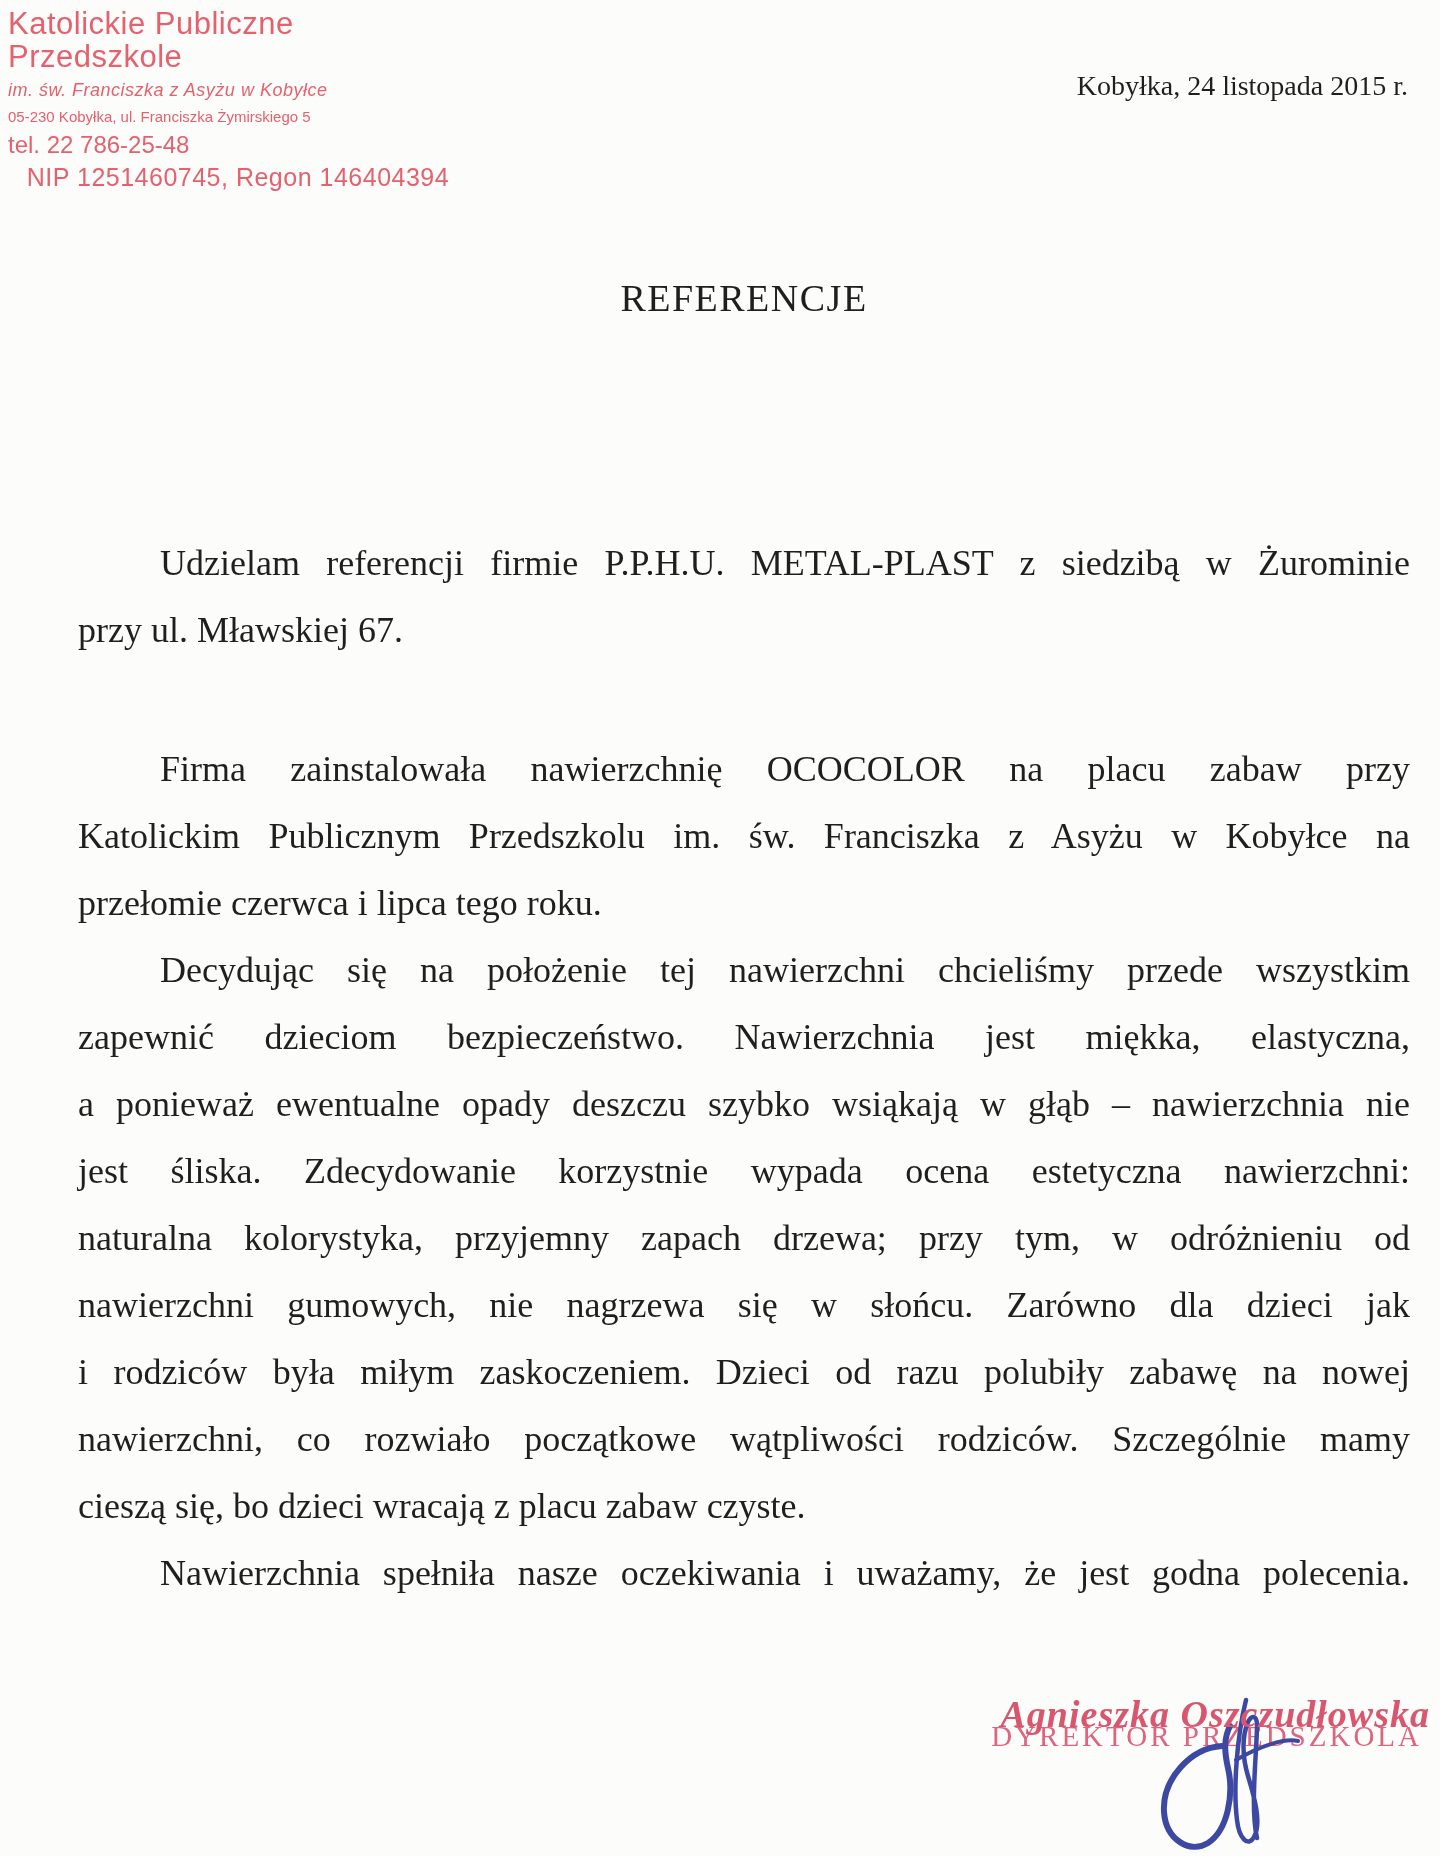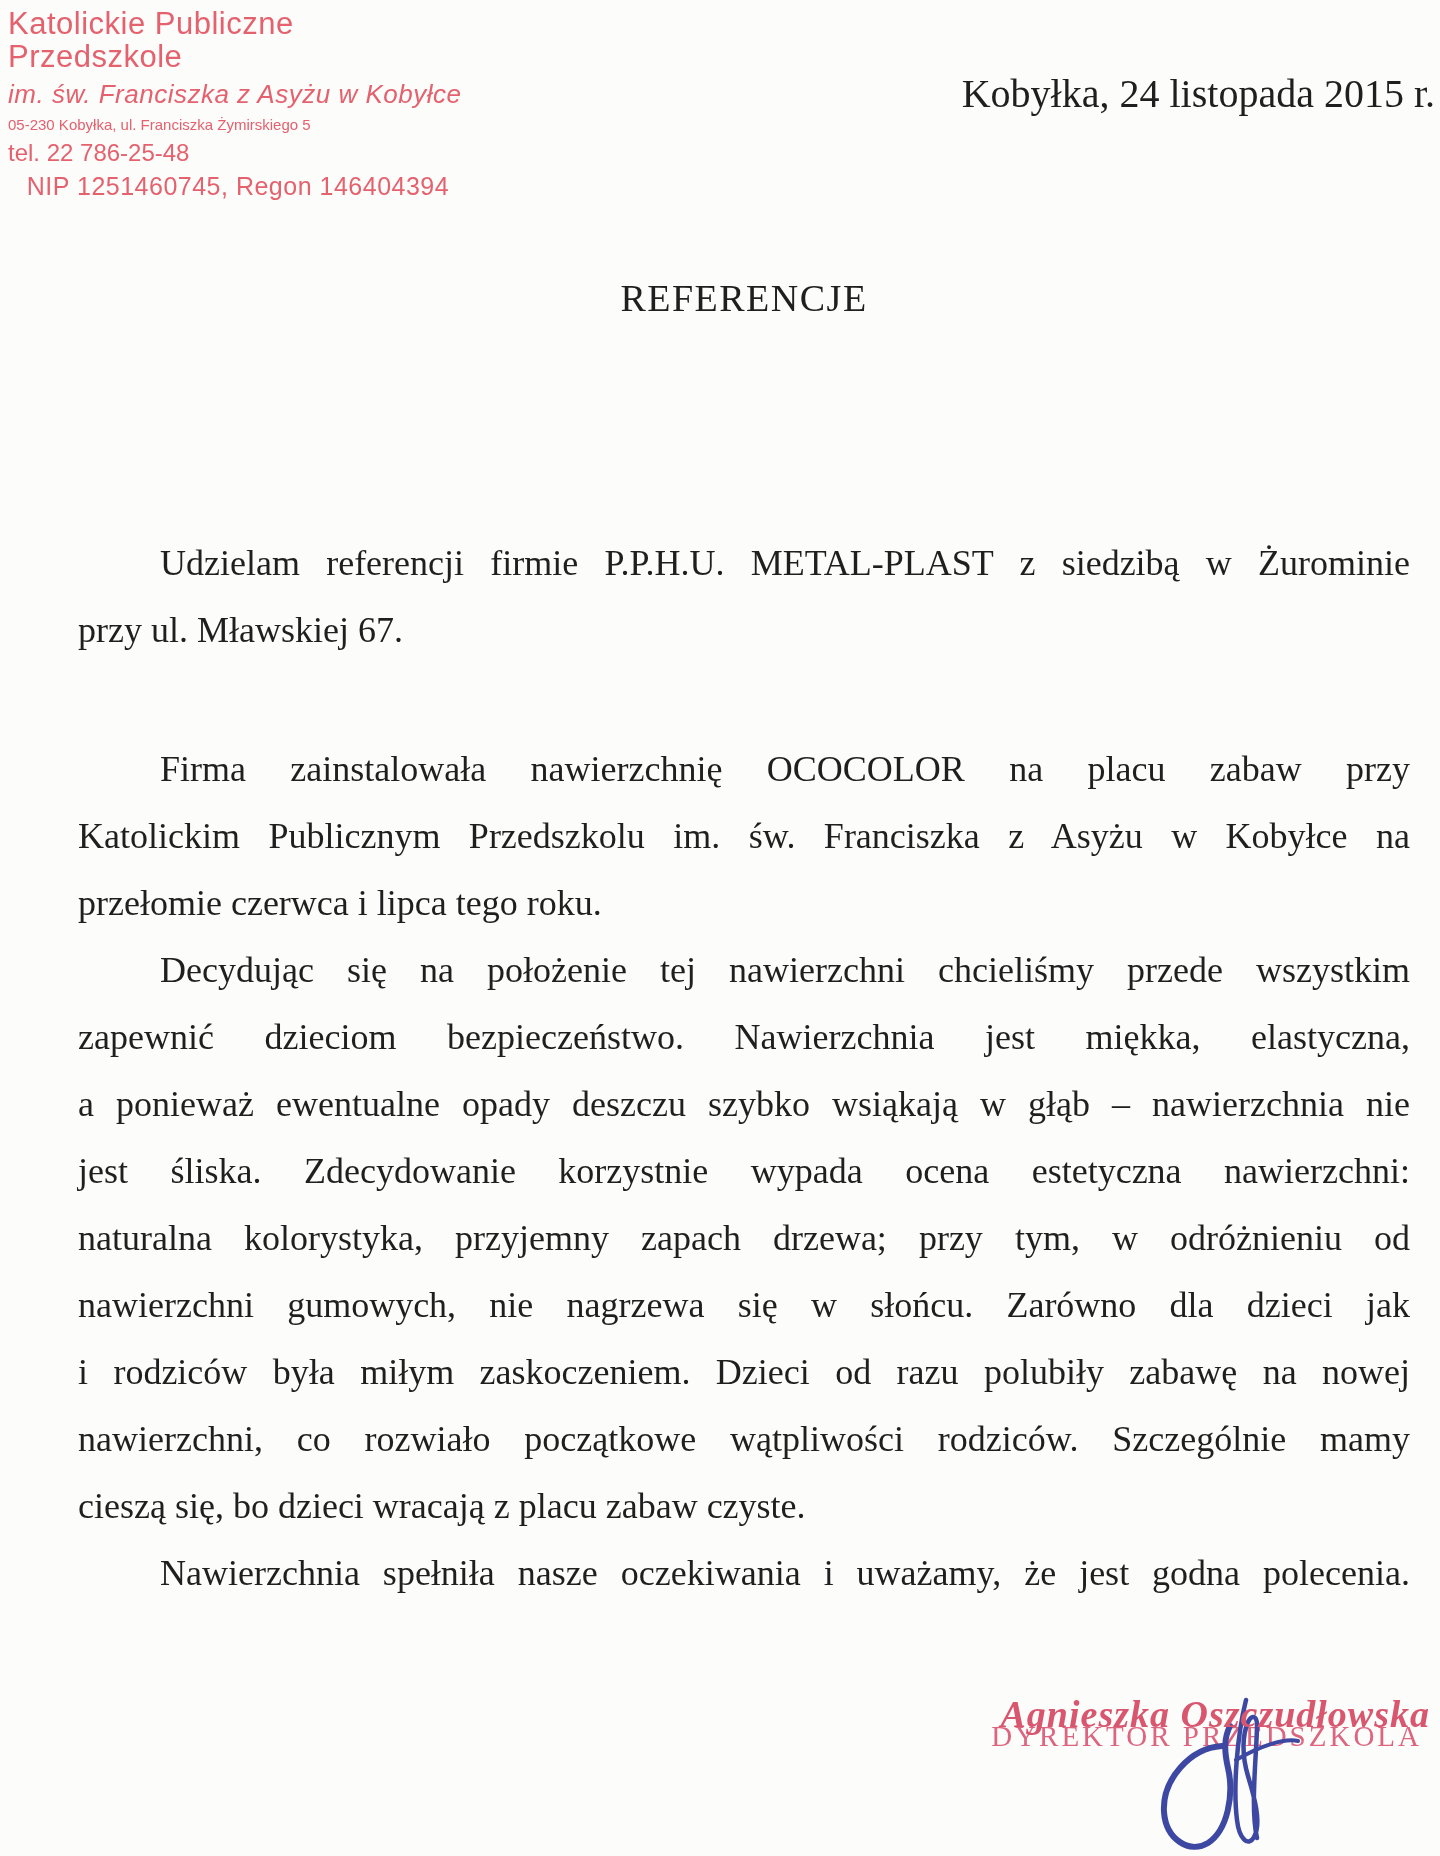--- a/index.html
+++ b/index.html
@@ -16,29 +16,29 @@
   
   .stamp{
     position:absolute;left:8px;top:8px;width:460px;
     font-family:"Liberation Sans", sans-serif;
     color:var(--stamp-pink,#e4616e);
     line-height:1.06;
     text-align:left;
     -webkit-font-smoothing:antialiased;
   }
   .stamp .s0{font-size:31px;letter-spacing:.5px;}
-  .stamp .s1{font-size:26px;font-style:italic;margin-top:7px;letter-spacing:.5px;}
+  .stamp .s1{font-size:18px;font-style:italic;margin-top:7px;letter-spacing:.5px;}
   .stamp .s2{font-size:15px;margin-top:9px;}
   .stamp .s3{font-size:24px;margin-top:7px;text-align:left;width:88%;}
   .stamp .s4{font-size:25px;margin-top:7px;letter-spacing:.5px;text-align:center;}
 
   
   .date{
-    position:absolute;top:70px;right:5px;
-    font-size:40px;
+    position:absolute;top:70px;right:32px;
+    font-size:28px;
   }
   .doc-title{
     position:absolute;top:276px;left:78px;width:1332px;
     text-align:center;font-size:38px;letter-spacing:1.5px;
   }
 
   
   .body-text{
     position:absolute;left:78px;top:530px;width:1332px;
     font-size:36px;

